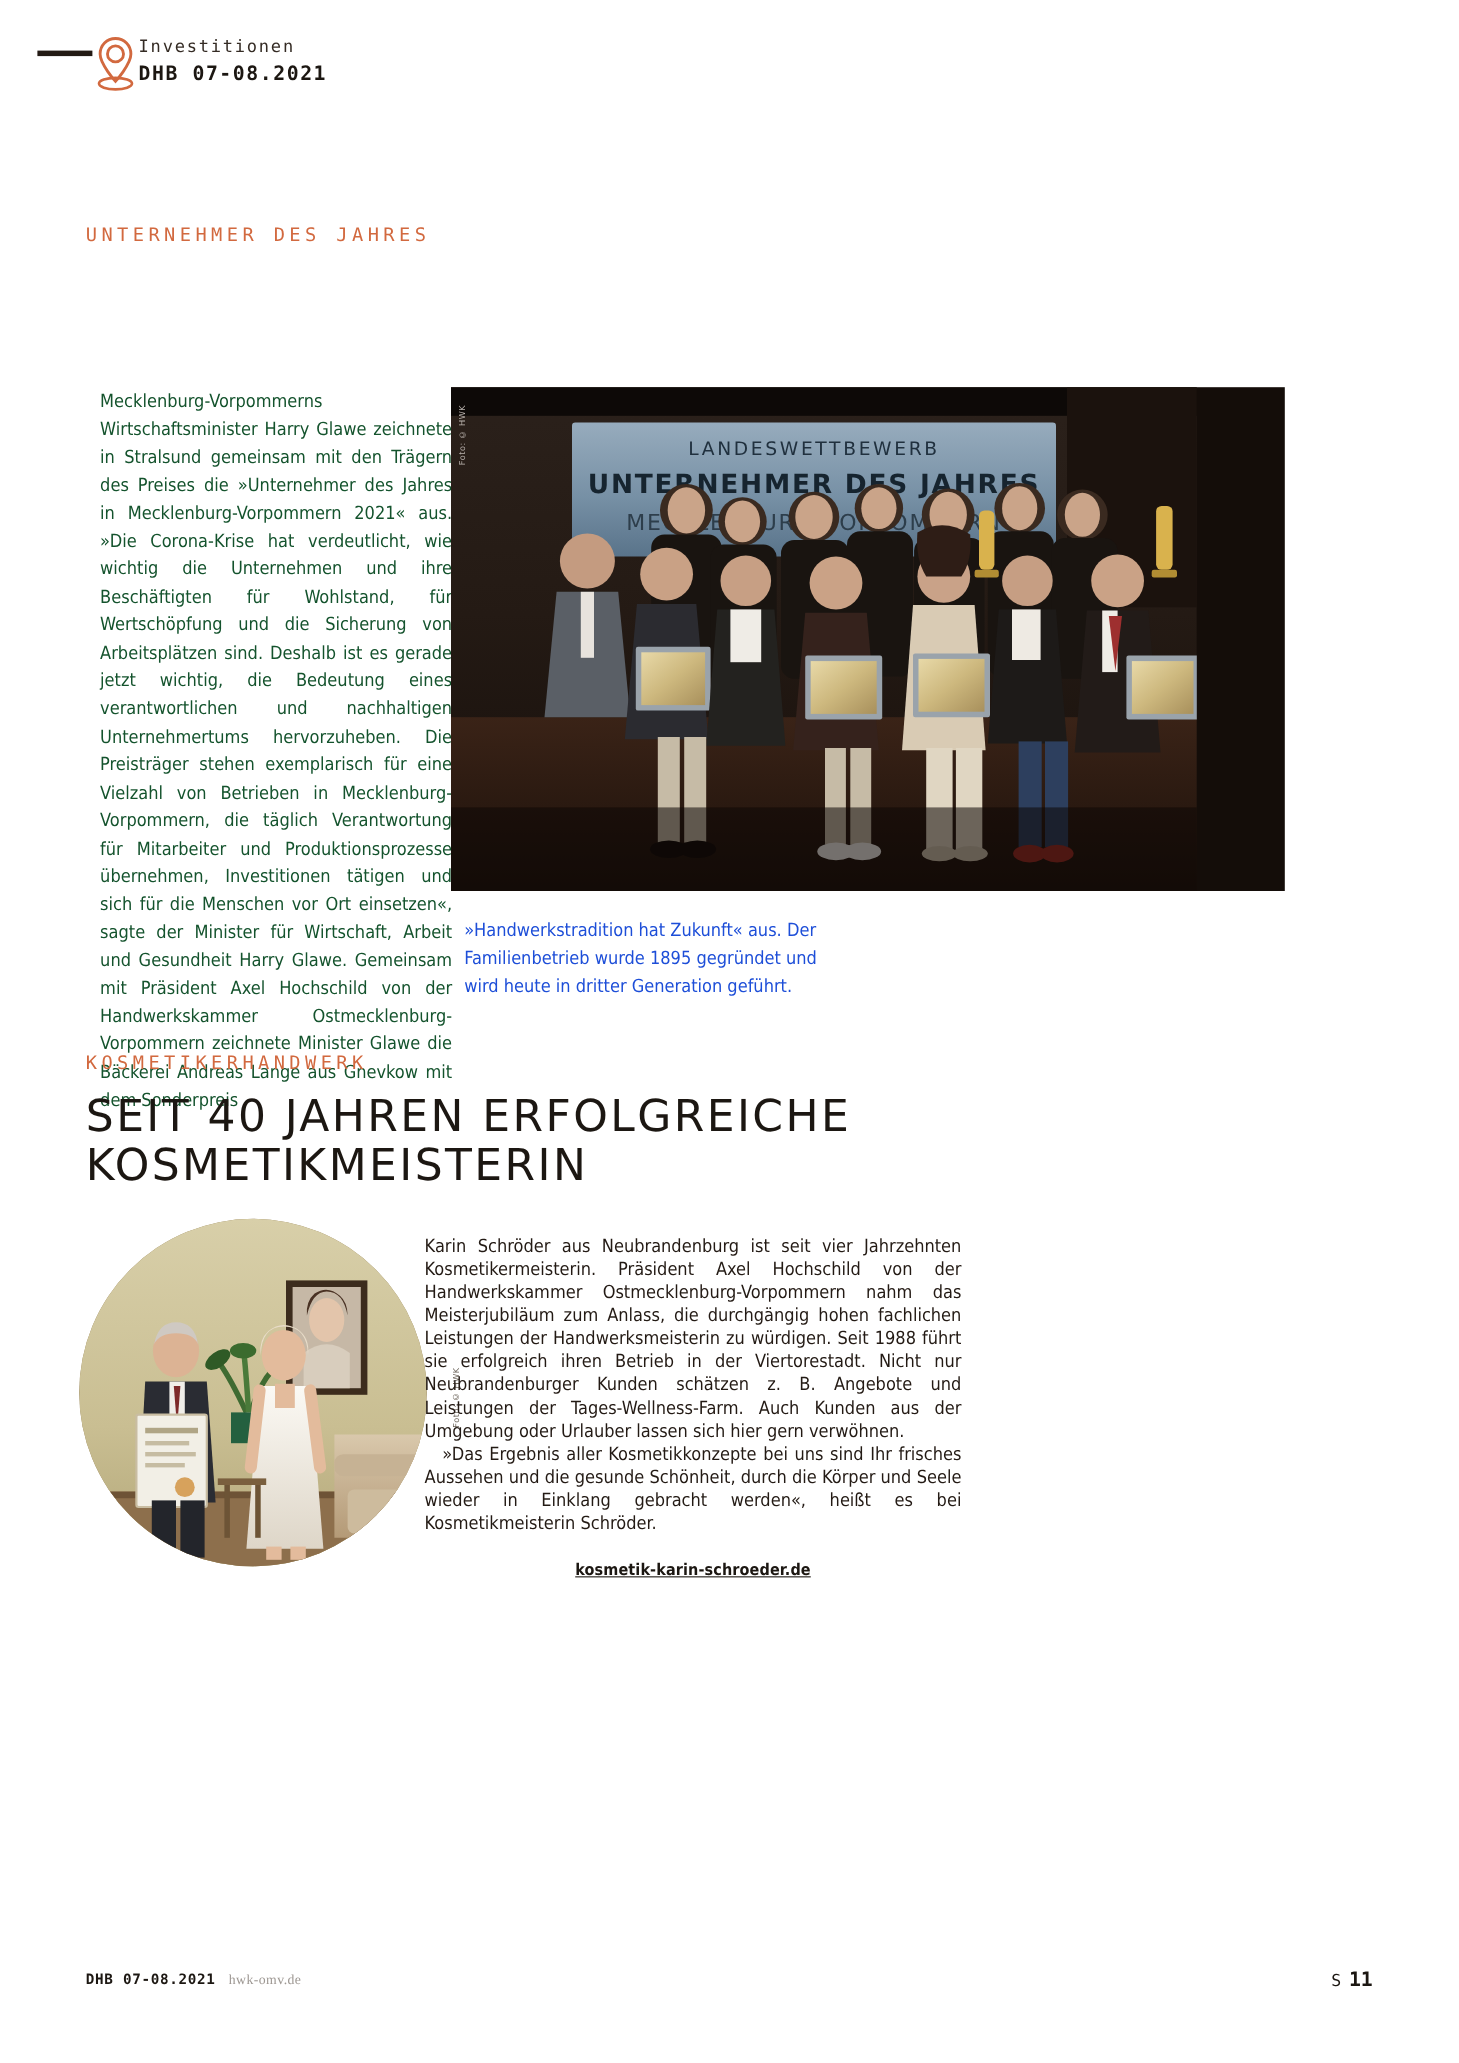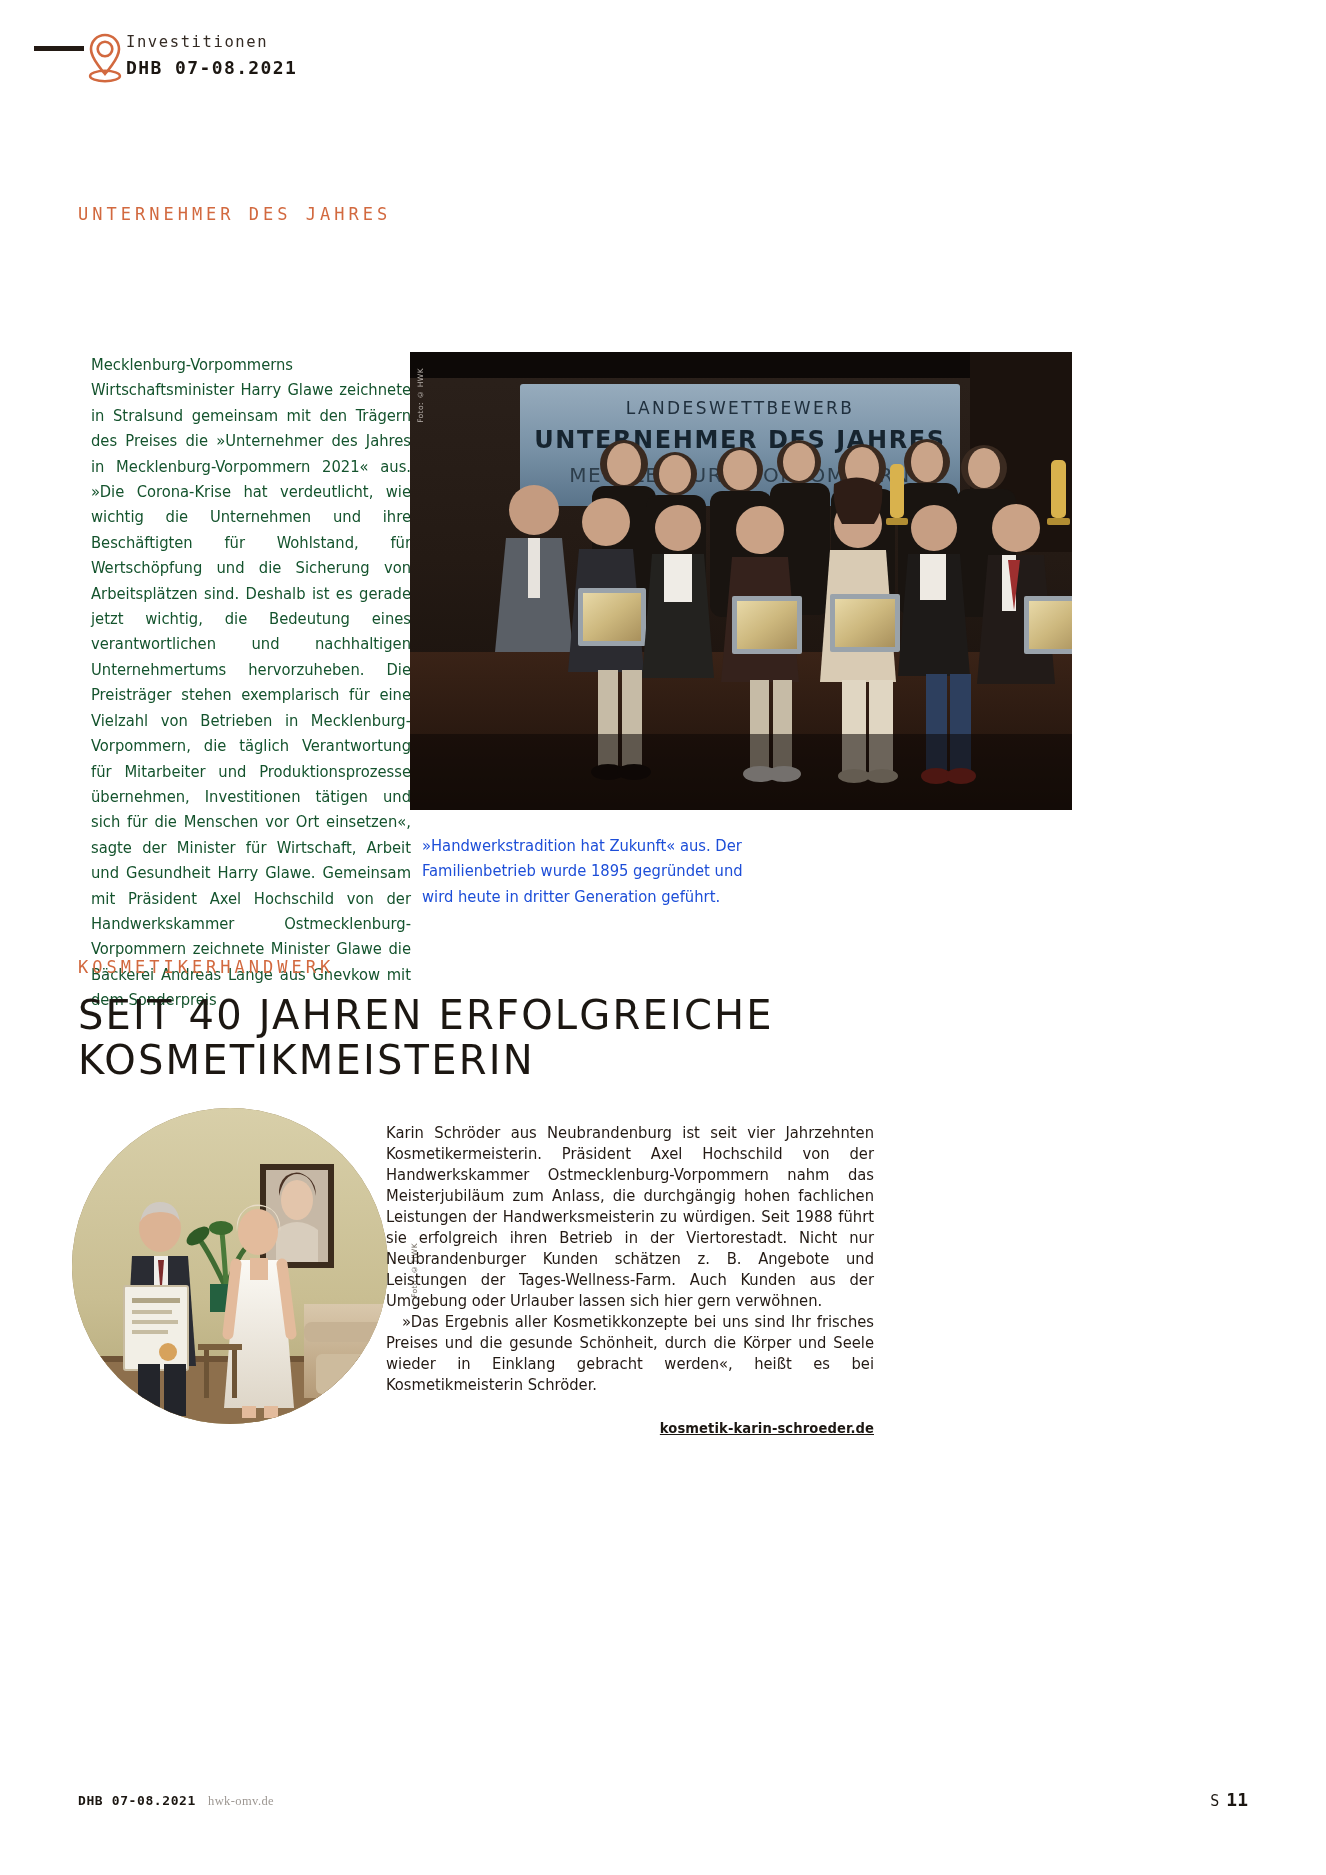--- a/index.html
+++ b/index.html
@@ -115,21 +115,21 @@
     color: #14532d;
     text-align: justify;
     hyphens: auto;
     -webkit-hyphens: auto;
   }
 
   .a1-photo {
     position: absolute;
     left: 410px;
     top: 352px;
-    width: 662px;
+    width: 758px;
     height: 458px;
     overflow: hidden;
     background: #140d09;
   }
 
   .photo-credit {
     position: absolute;
     left: 6px;
     top: 16px;
     font-family: "DejaVu Sans", sans-serif;
@@ -188,21 +188,21 @@
   .a2-body p { margin: 0; }
   .a2-body p.indent { text-indent: 16px; }
 
   .a2-link {
     font-family: "DejaVu Sans Condensed", "DejaVu Sans", sans-serif;
     font-size: 14.6px;
     font-weight: bold;
     color: #1c1712;
     margin-top: 22px;
     display: block;
-    text-align: right;
+    text-align: center;
     letter-spacing: 0.1px;
   }
 
   
   .footer {
     position: absolute;
     left: 0;
     bottom: 52px;
     width: 100%;
     height: 30px;
@@ -510,21 +510,21 @@
       <rect x="126" y="236" width="44" height="6" fill="#7a5f3e"></rect>
       <rect x="132" y="242" width="5" height="48" fill="#6d5436"></rect>
       <rect x="160" y="242" width="5" height="48" fill="#6d5436"></rect>
     </svg>
   </div>
 
   <div style="position:absolute;left:410px;top:1243px;font-family:'DejaVu Sans',sans-serif;font-size:7.5px;color:#6a6258;writing-mode:vertical-rl;transform:rotate(180deg);letter-spacing:0.4px;">Foto: © HWK</div>
 
   <div class="a2-body">
     <p>Karin Schröder aus Neubrandenburg ist seit vier Jahrzehnten Kosmetikermeisterin. Präsident Axel Hochschild von der Handwerkskammer Ostmecklenburg-Vorpommern nahm das Meisterjubiläum zum Anlass, die durchgängig hohen fachlichen Leistungen der Handwerksmeisterin zu würdigen. Seit 1988 führt sie erfolgreich ihren Betrieb in der Viertorestadt. Nicht nur Neubrandenburger Kunden schätzen z. B. Angebote und Leistungen der Tages-Wellness-Farm. Auch Kunden aus der Umgebung oder Urlauber lassen sich hier gern verwöhnen.</p>
-    <p class="indent">»Das Ergebnis aller Kosmetikkonzepte bei uns sind Ihr frisches Preises und die gesunde Schönheit, durch die Körper und Seele wieder in Einklang gebracht werden«, heißt es bei Kosmetikmeisterin Schröder.</p>
+    <p class="indent">»Das Ergebnis aller Kosmetikkonzepte bei uns sind Ihr frisches Aussehen und die gesunde Schönheit, durch die Körper und Seele wieder in Einklang gebracht werden«, heißt es bei Kosmetikmeisterin Schröder.</p>
     <a class="a2-link" href="#">kosmetik-karin-schroeder.de</a>
   </div>
 
   <div class="footer">
     <div class="footer-left">
       <span class="footer-issue">DHB 07-08.2021</span>
       <span class="footer-url">hwk-omv.de</span>
     </div>
     <div class="footer-right">
       <span class="footer-s">S</span>

